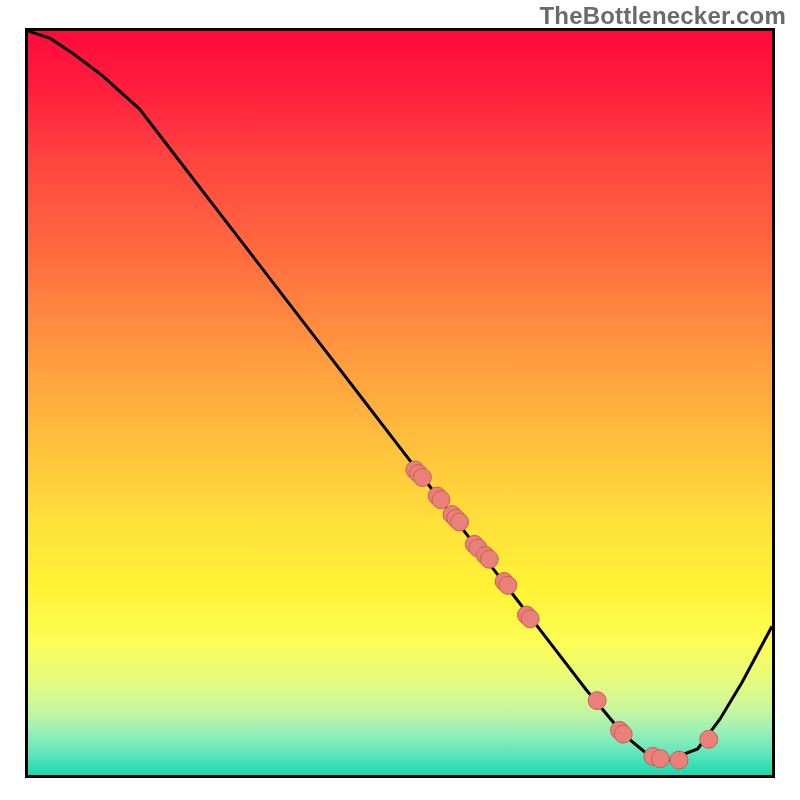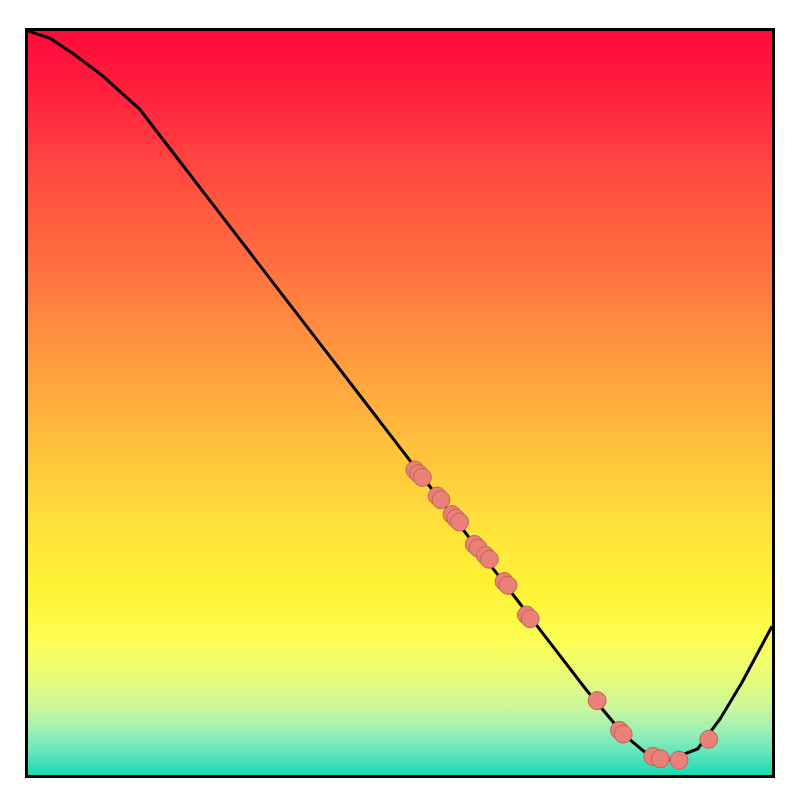--- a/index.html
+++ b/index.html
@@ -58,20 +58,21 @@
   }
   svg.plot {
     position: absolute;
     inset: 0;
   }
 </style>
 </head>
 <body>
 
 <div class="container">
+  <div class="watermark">TheBottlenecker.com</div>
 
   <div class="stage">
     <div class="gradient"></div>
     <svg class="plot" viewBox="0 0 744 744" preserveAspectRatio="none">
       <path id="curve-path" d="M0.00 0.00 L22.32 7.44 L44.64 22.32 L74.40 44.64 L111.60 78.12 L148.80 126.48 L186.00 174.84 L223.20 223.20 L260.40 271.56 L297.60 319.92 L334.80 368.28 L372.00 416.64 L409.20 465.00 L446.40 513.36 L483.60 561.72 L520.80 610.08 L558.00 658.44 L595.20 703.08 L617.52 721.68 L639.84 729.12 L669.60 717.96 L691.92 688.20 L714.24 651.00 L744.00 595.20" fill="none" stroke="#000000" stroke-width="3"></path>
       <g id="marker-group">
           <circle cx="386.88" cy="438.96" r="9" fill="#e98079" stroke="#c46058" stroke-width="1"></circle>
           <circle cx="390.60" cy="442.68" r="9" fill="#e98079" stroke="#c46058" stroke-width="1"></circle>
           <circle cx="394.32" cy="446.40" r="9" fill="#e98079" stroke="#c46058" stroke-width="1"></circle>
           <circle cx="409.20" cy="465.00" r="9" fill="#e98079" stroke="#c46058" stroke-width="1"></circle>

